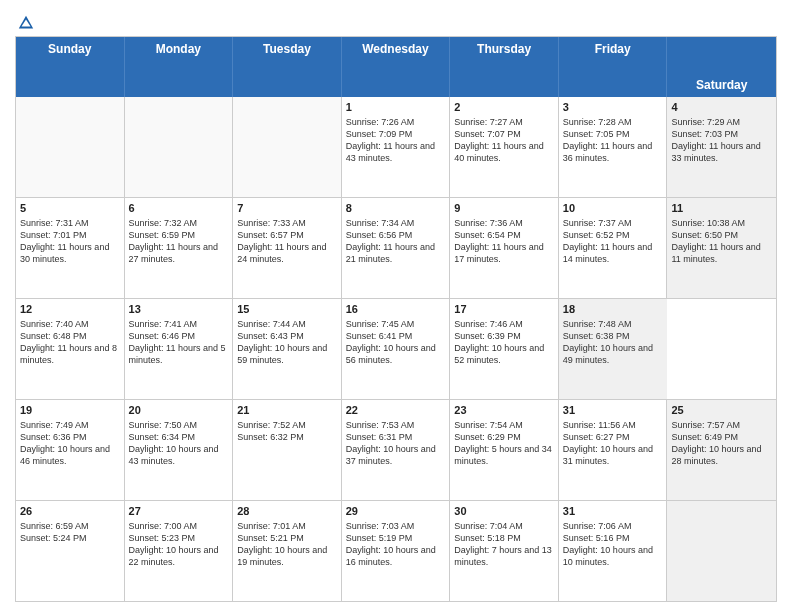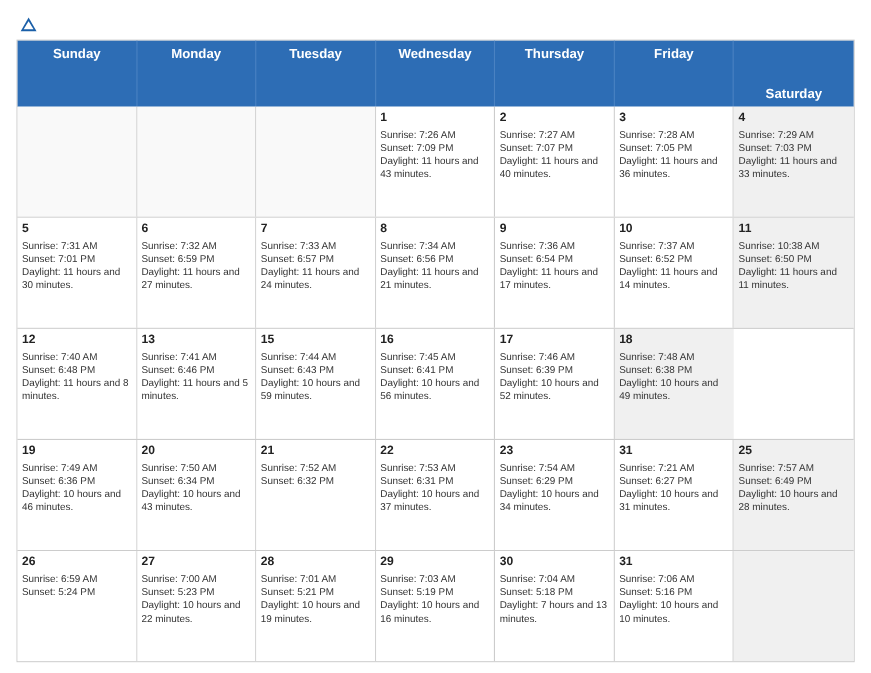--- a/index.html
+++ b/index.html
@@ -282,25 +282,25 @@
           <div class="cal-cell">
             <span class="day-num">22</span>
             <div class="cell-text">Sunrise: 7:53 AM</div>
             <div class="cell-text">Sunset: 6:31 PM</div>
             <div class="cell-text">Daylight: 10 hours and 37 minutes.</div>
           </div>
           <div class="cal-cell">
             <span class="day-num">23</span>
             <div class="cell-text">Sunrise: 7:54 AM</div>
             <div class="cell-text">Sunset: 6:29 PM</div>
-            <div class="cell-text">Daylight: 10 hours and 34 minutes.</div>
+            <div class="cell-text">Daylight: 5 hours and 34 minutes.</div>
           </div>
           <div class="cal-cell">
             <span class="day-num">31</span>
-            <div class="cell-text">Sunrise: 7:21 AM</div>
+            <div class="cell-text">Sunrise: 11:56 AM</div>
             <div class="cell-text">Sunset: 6:27 PM</div>
             <div class="cell-text">Daylight: 10 hours and 31 minutes.</div>
           </div>
           <div class="cal-cell shaded">
             <span class="day-num">25</span>
             <div class="cell-text">Sunrise: 7:57 AM</div>
             <div class="cell-text">Sunset: 6:49 PM</div>
             <div class="cell-text">Daylight: 10 hours and 28 minutes.</div>
           </div>
         </div>

